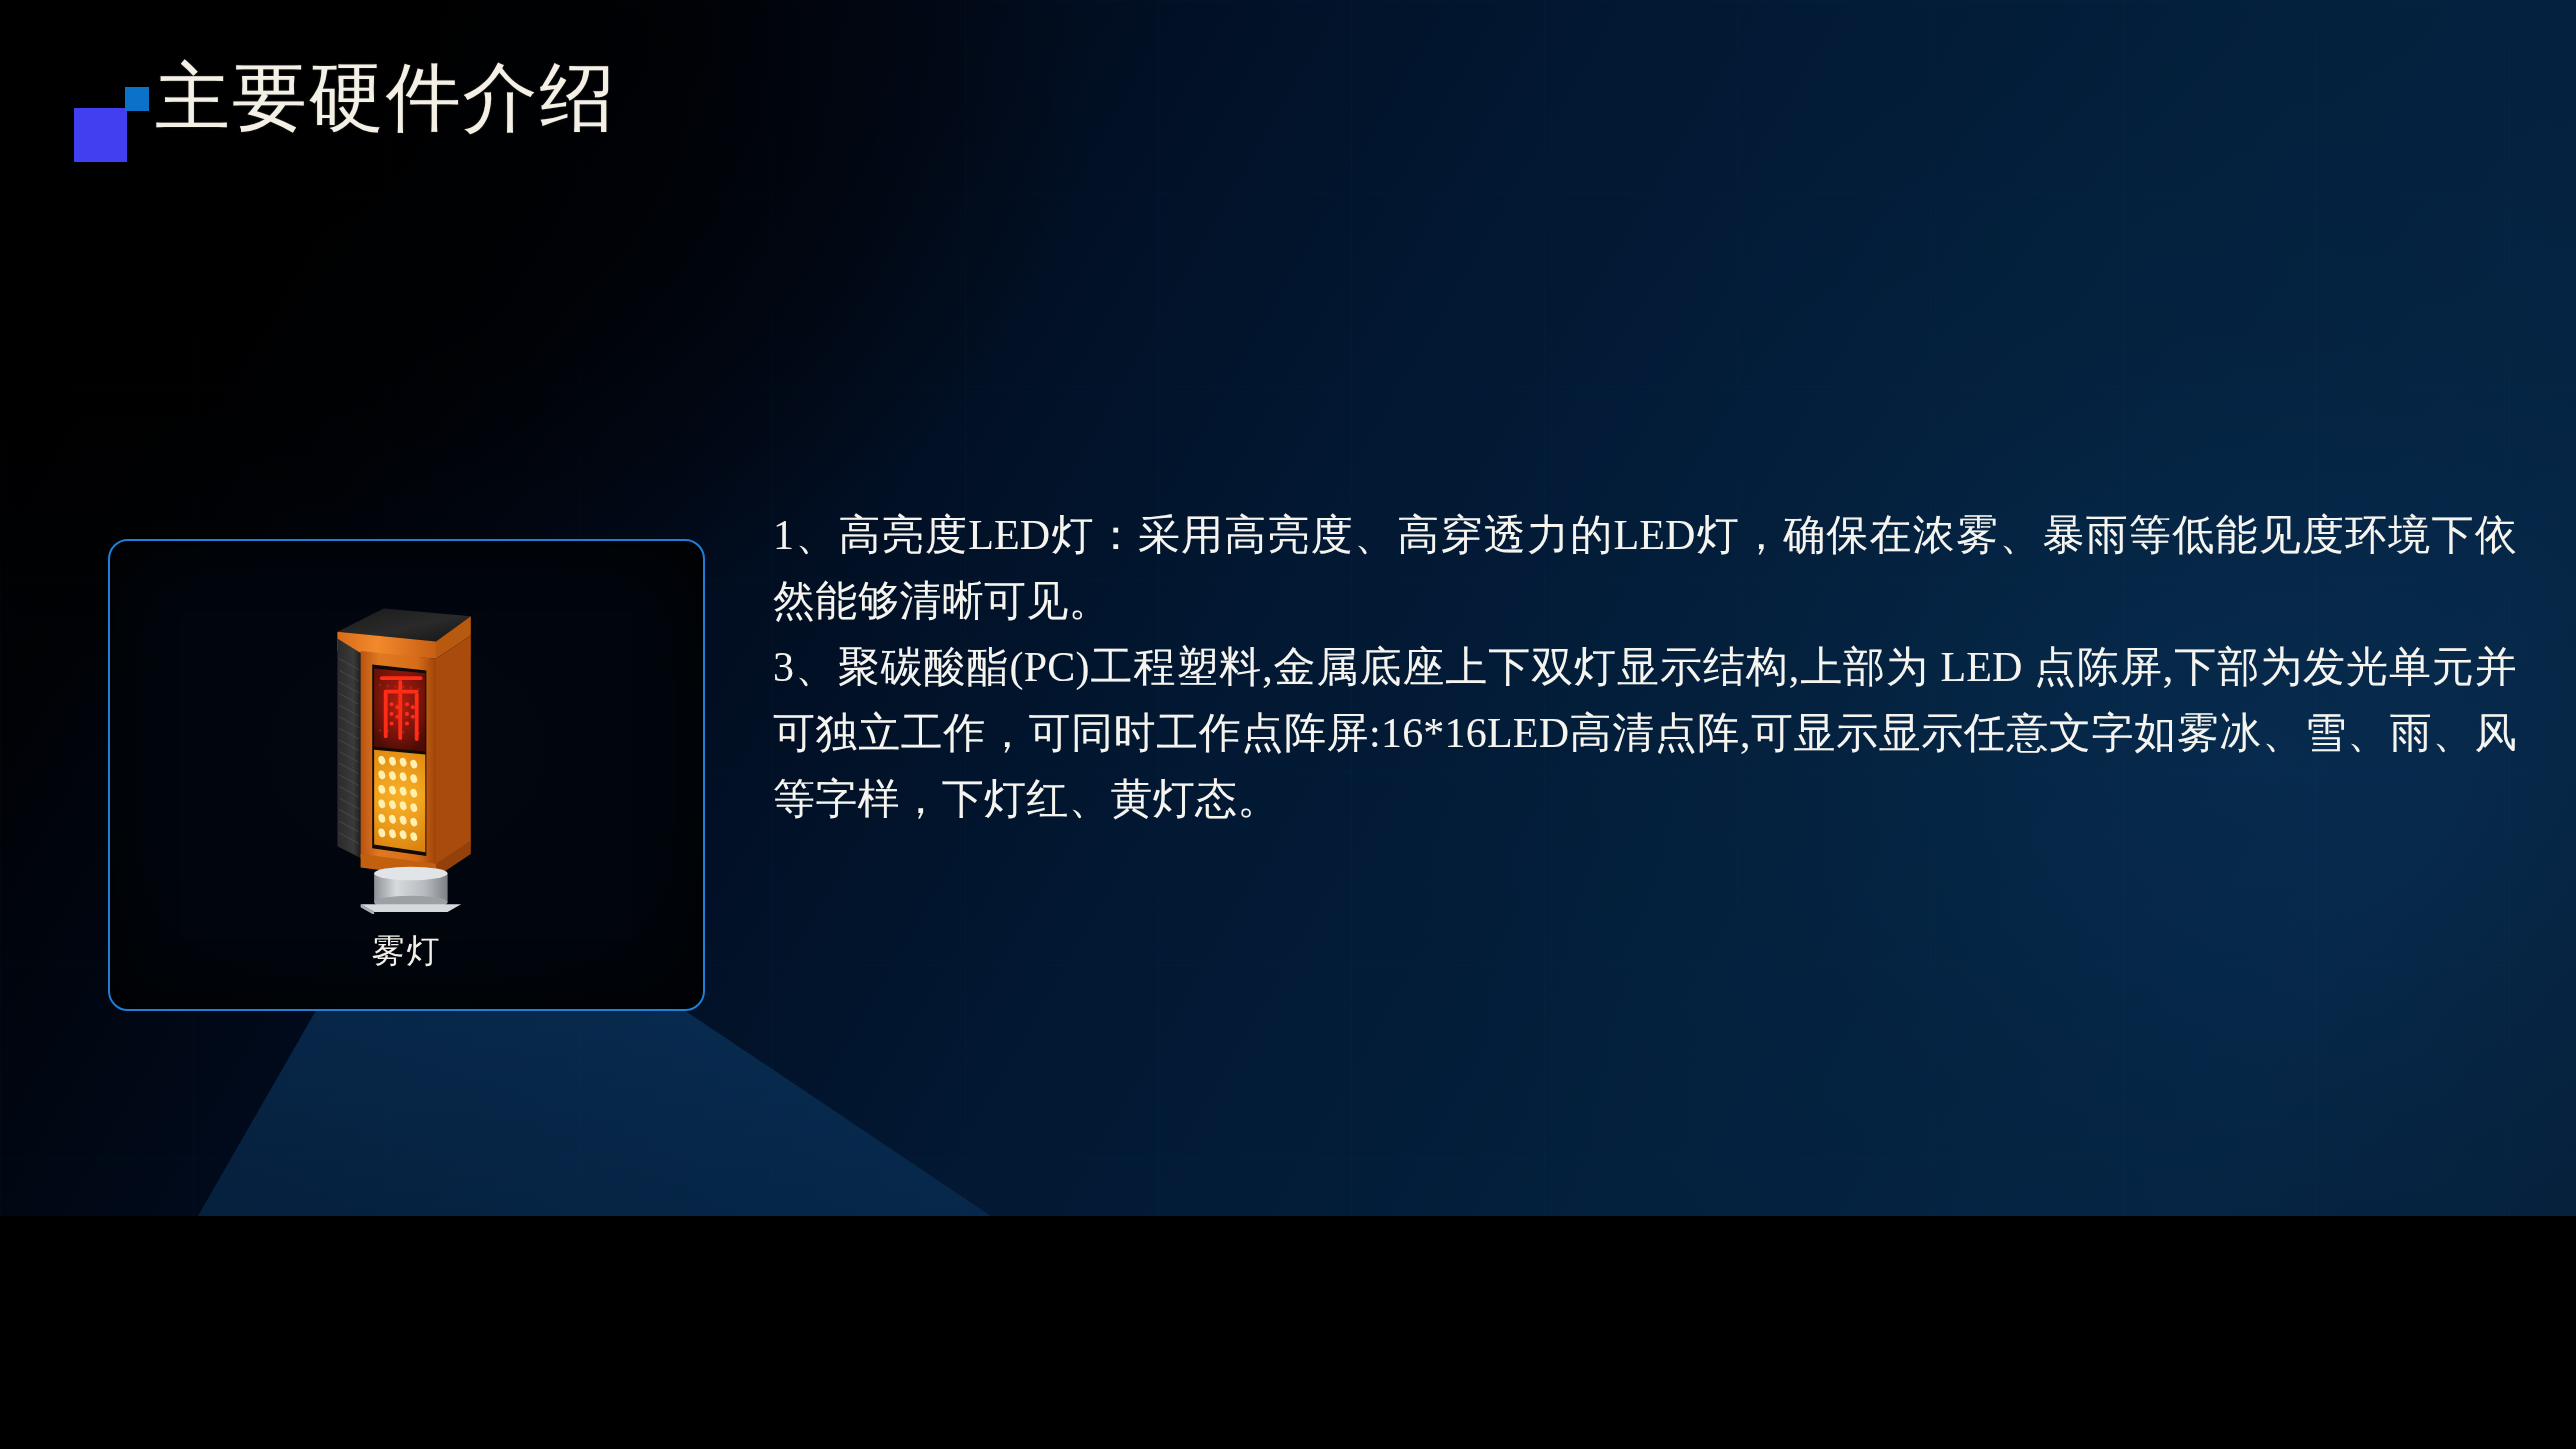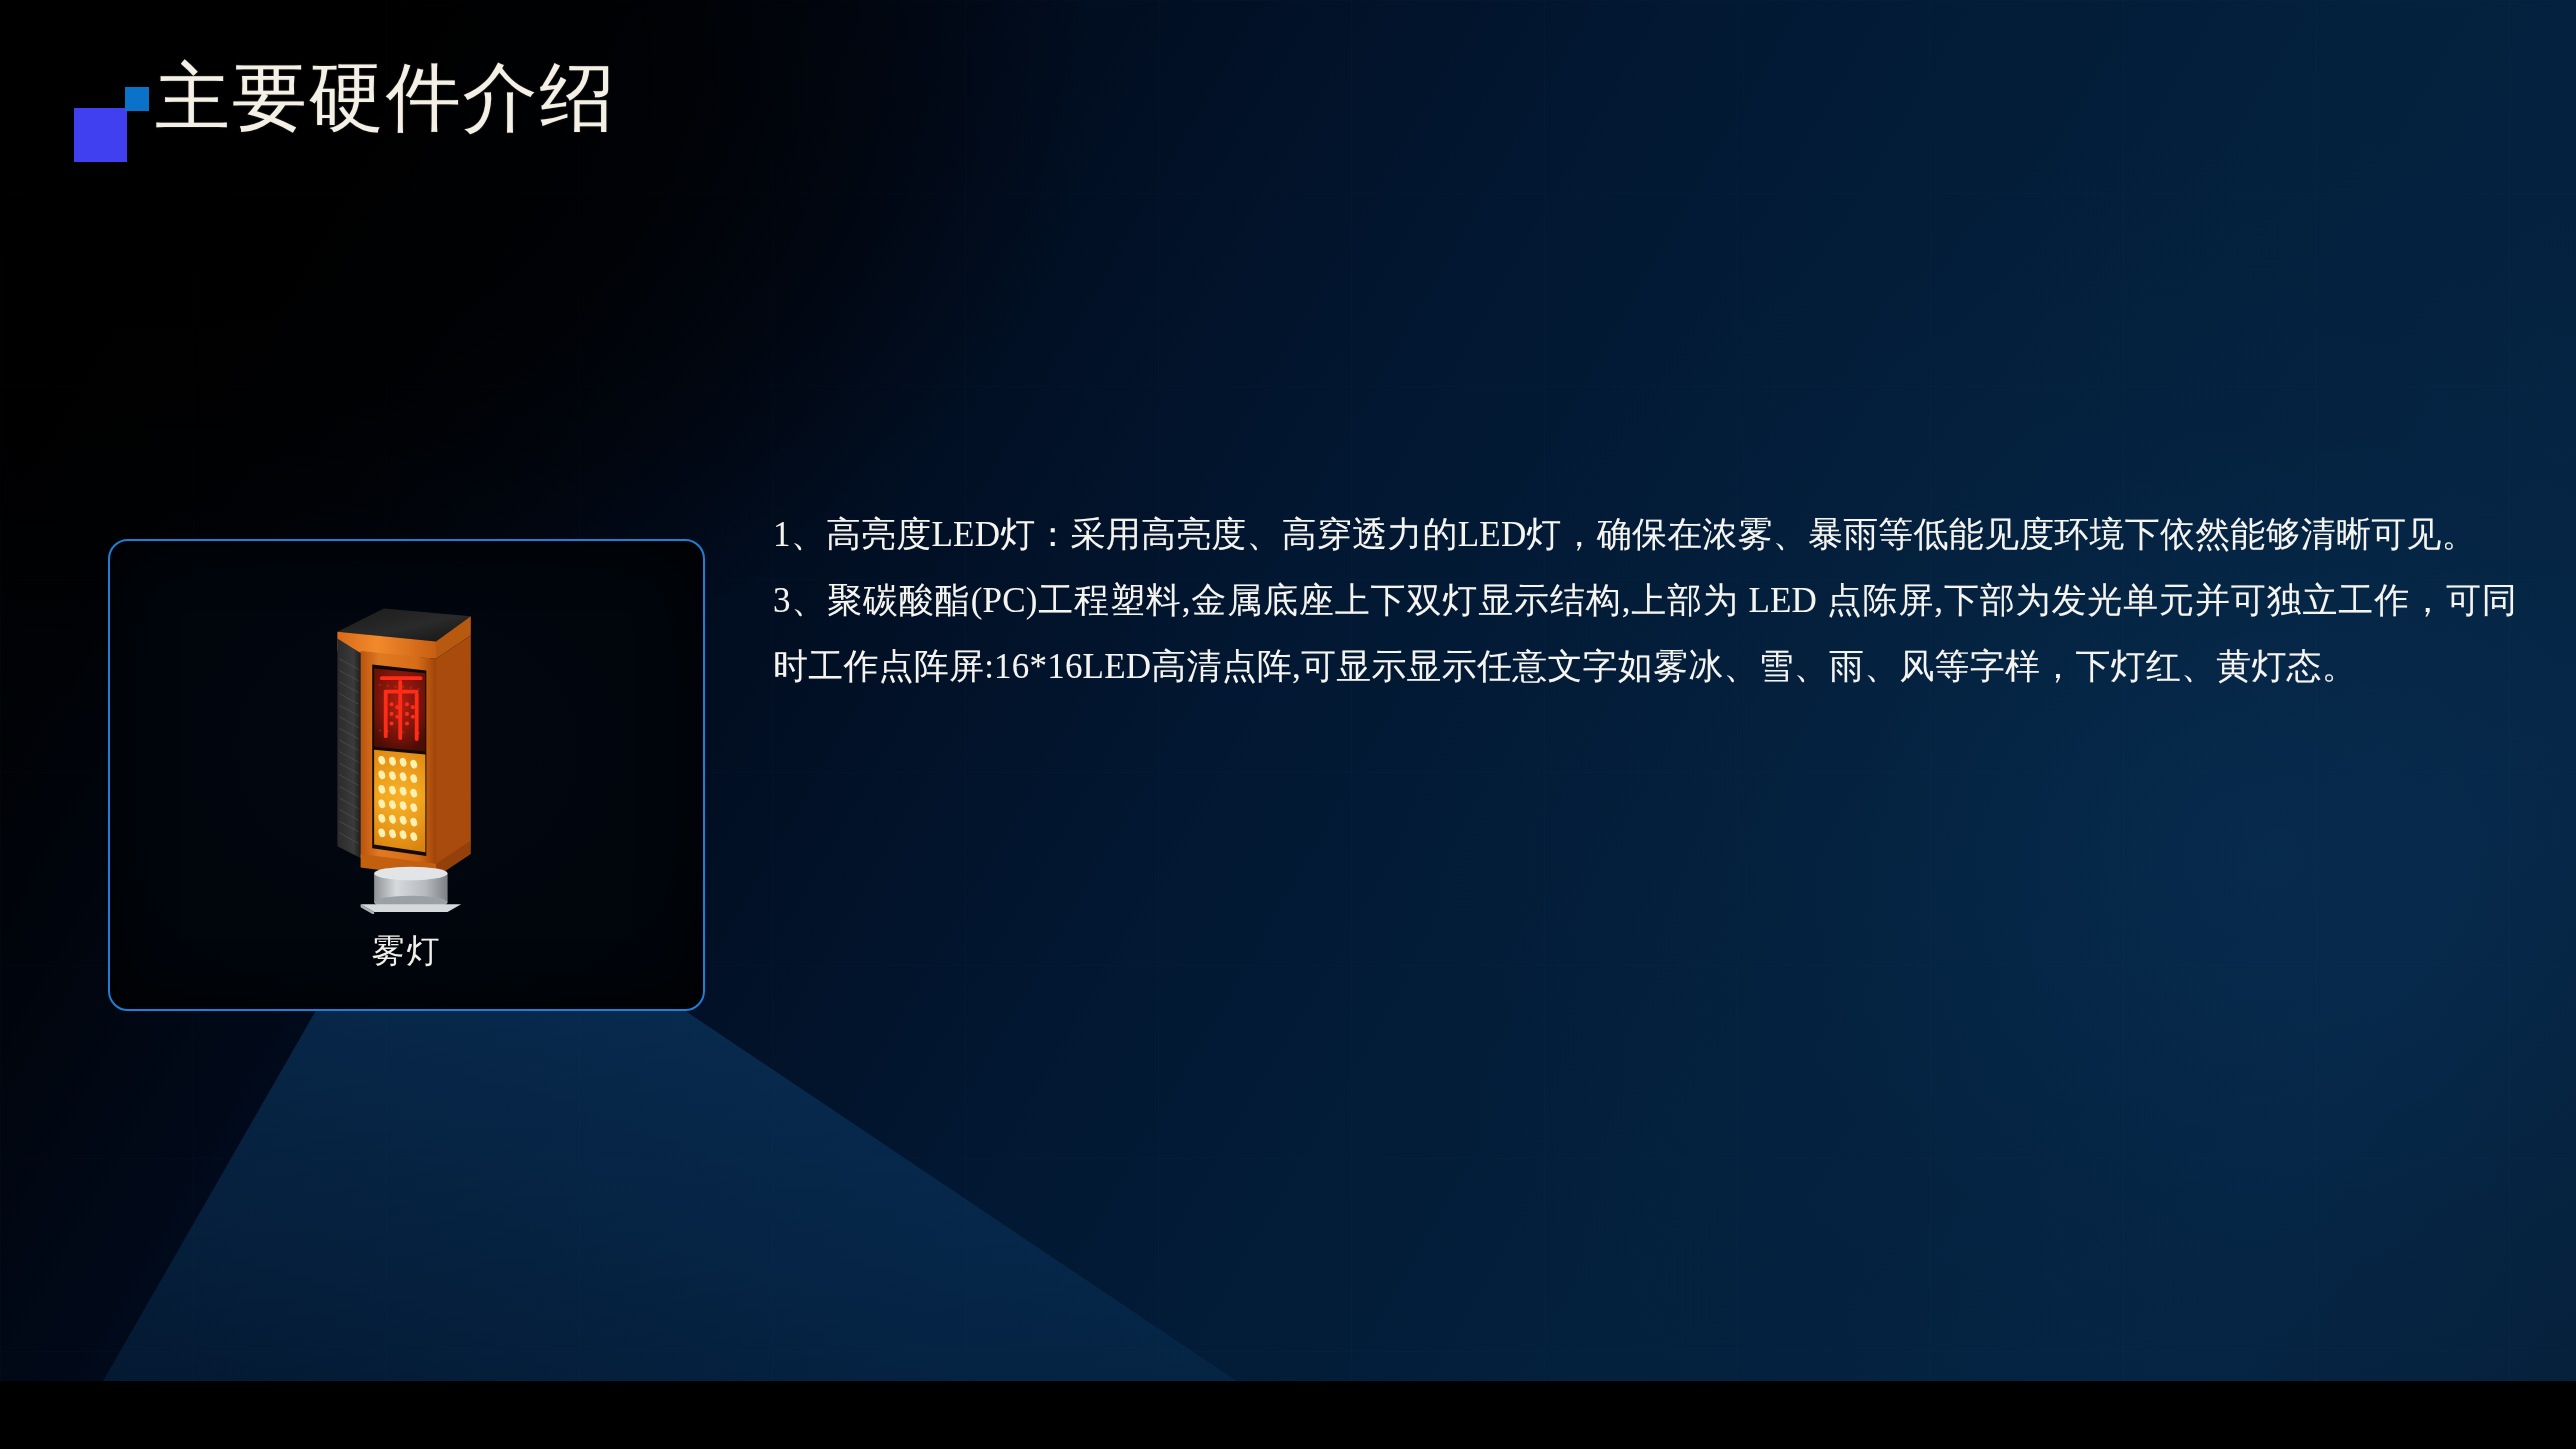--- a/index.html
+++ b/index.html
@@ -7,21 +7,21 @@
   html, body {
     width: 2576px;
     height: 1449px;
     overflow: hidden;
     background: #000;
   }
 
   .slide {
     position: relative;
     width: 2576px;
-    height: 1381px;
+    height: 1216px;
     overflow: hidden;
     font-family: "Liberation Serif", "DejaVu Serif", serif;
     background:
       radial-gradient(ellipse 1449px 1063px at 10% 8%, #000105 0%, #000308 35%, rgba(0,5,12,0) 72%),
       linear-gradient(118deg, #000000 0%, #000307 17%, #021123 42%, #04203c 72%, #052votes 72%, #05233f 100%);
     padding-left: 16px;
   }
 
   
   .bg-base {
@@ -135,21 +135,21 @@
   }
 
   
   .body-copy {
     position:absolute;
     left: 773px; top: 502px;
     width: 1744px;
   }
   .para {
     font-family: "Liberation Serif", "DejaVu Serif", serif;
-    font-size: 35px;
+    font-size: 42px;
     line-height: 66px;
     color: #f6f4ef;
     text-align: justify;
     text-justify: inter-character;
     letter-spacing: 0.2px;
     text-shadow: 0 0 1px rgba(255,255,255,0.18);
   }
   .para + .para { margin-top: 0px; }
 </style>
 </head>

